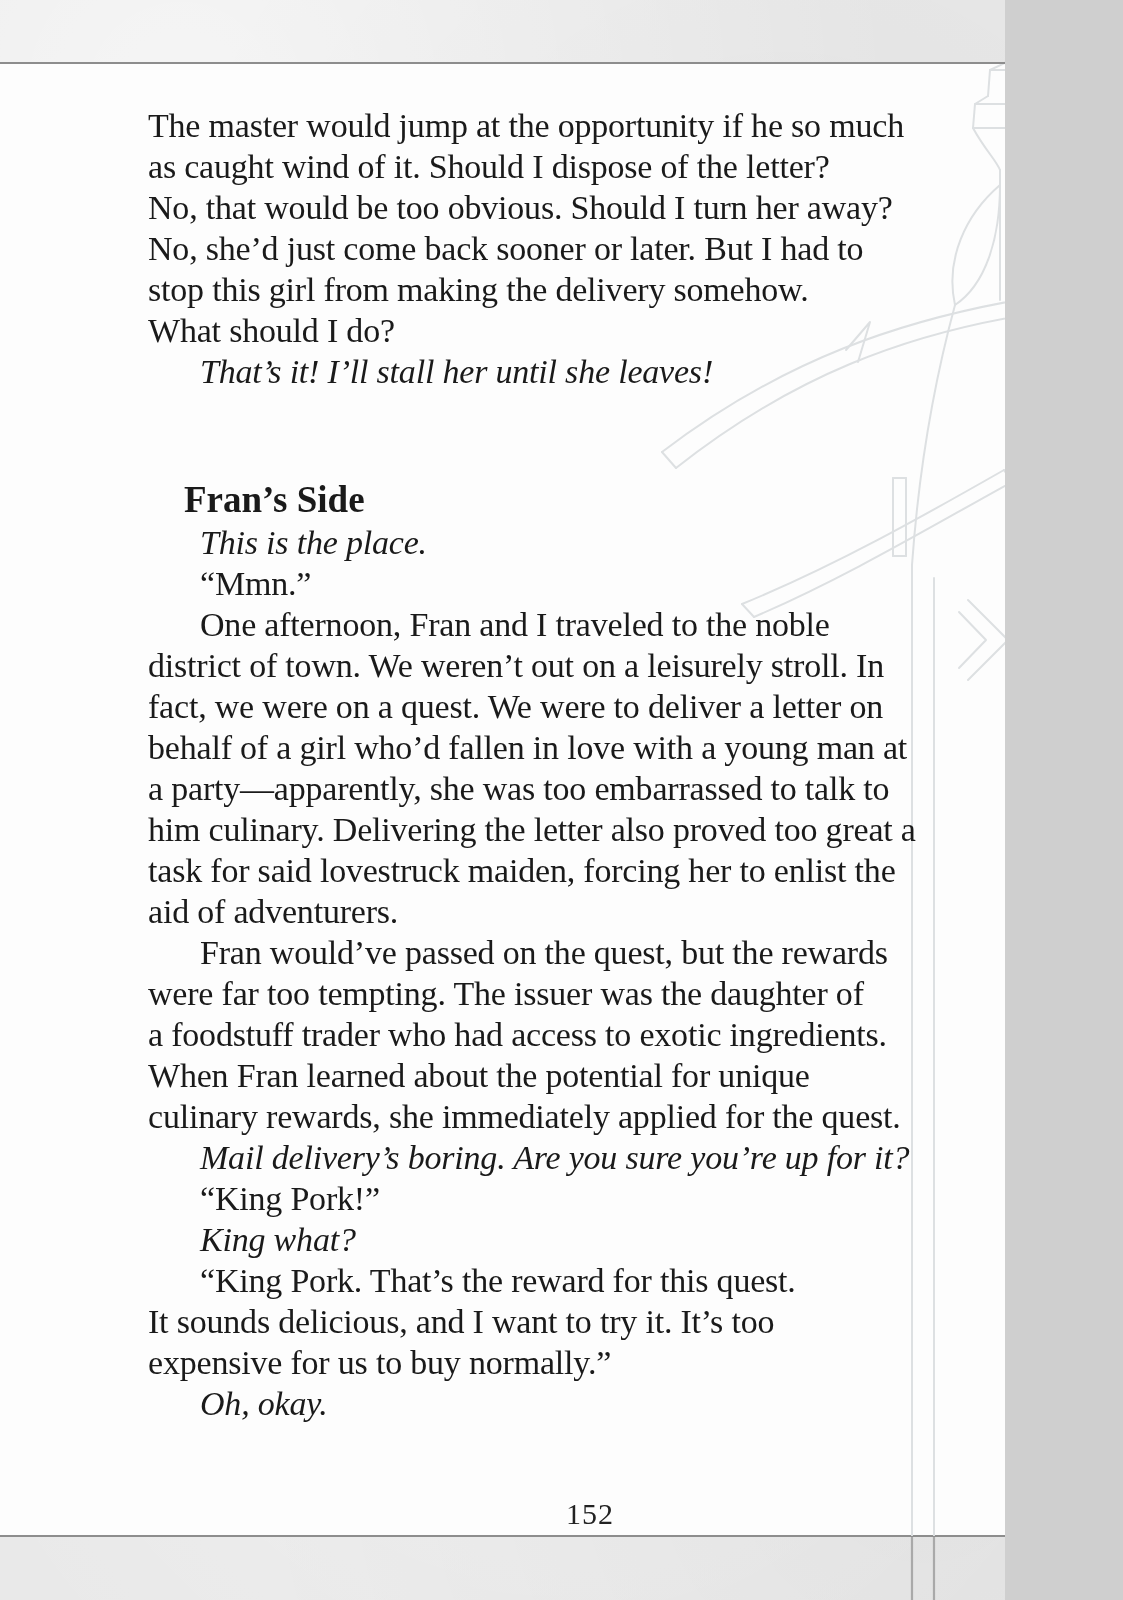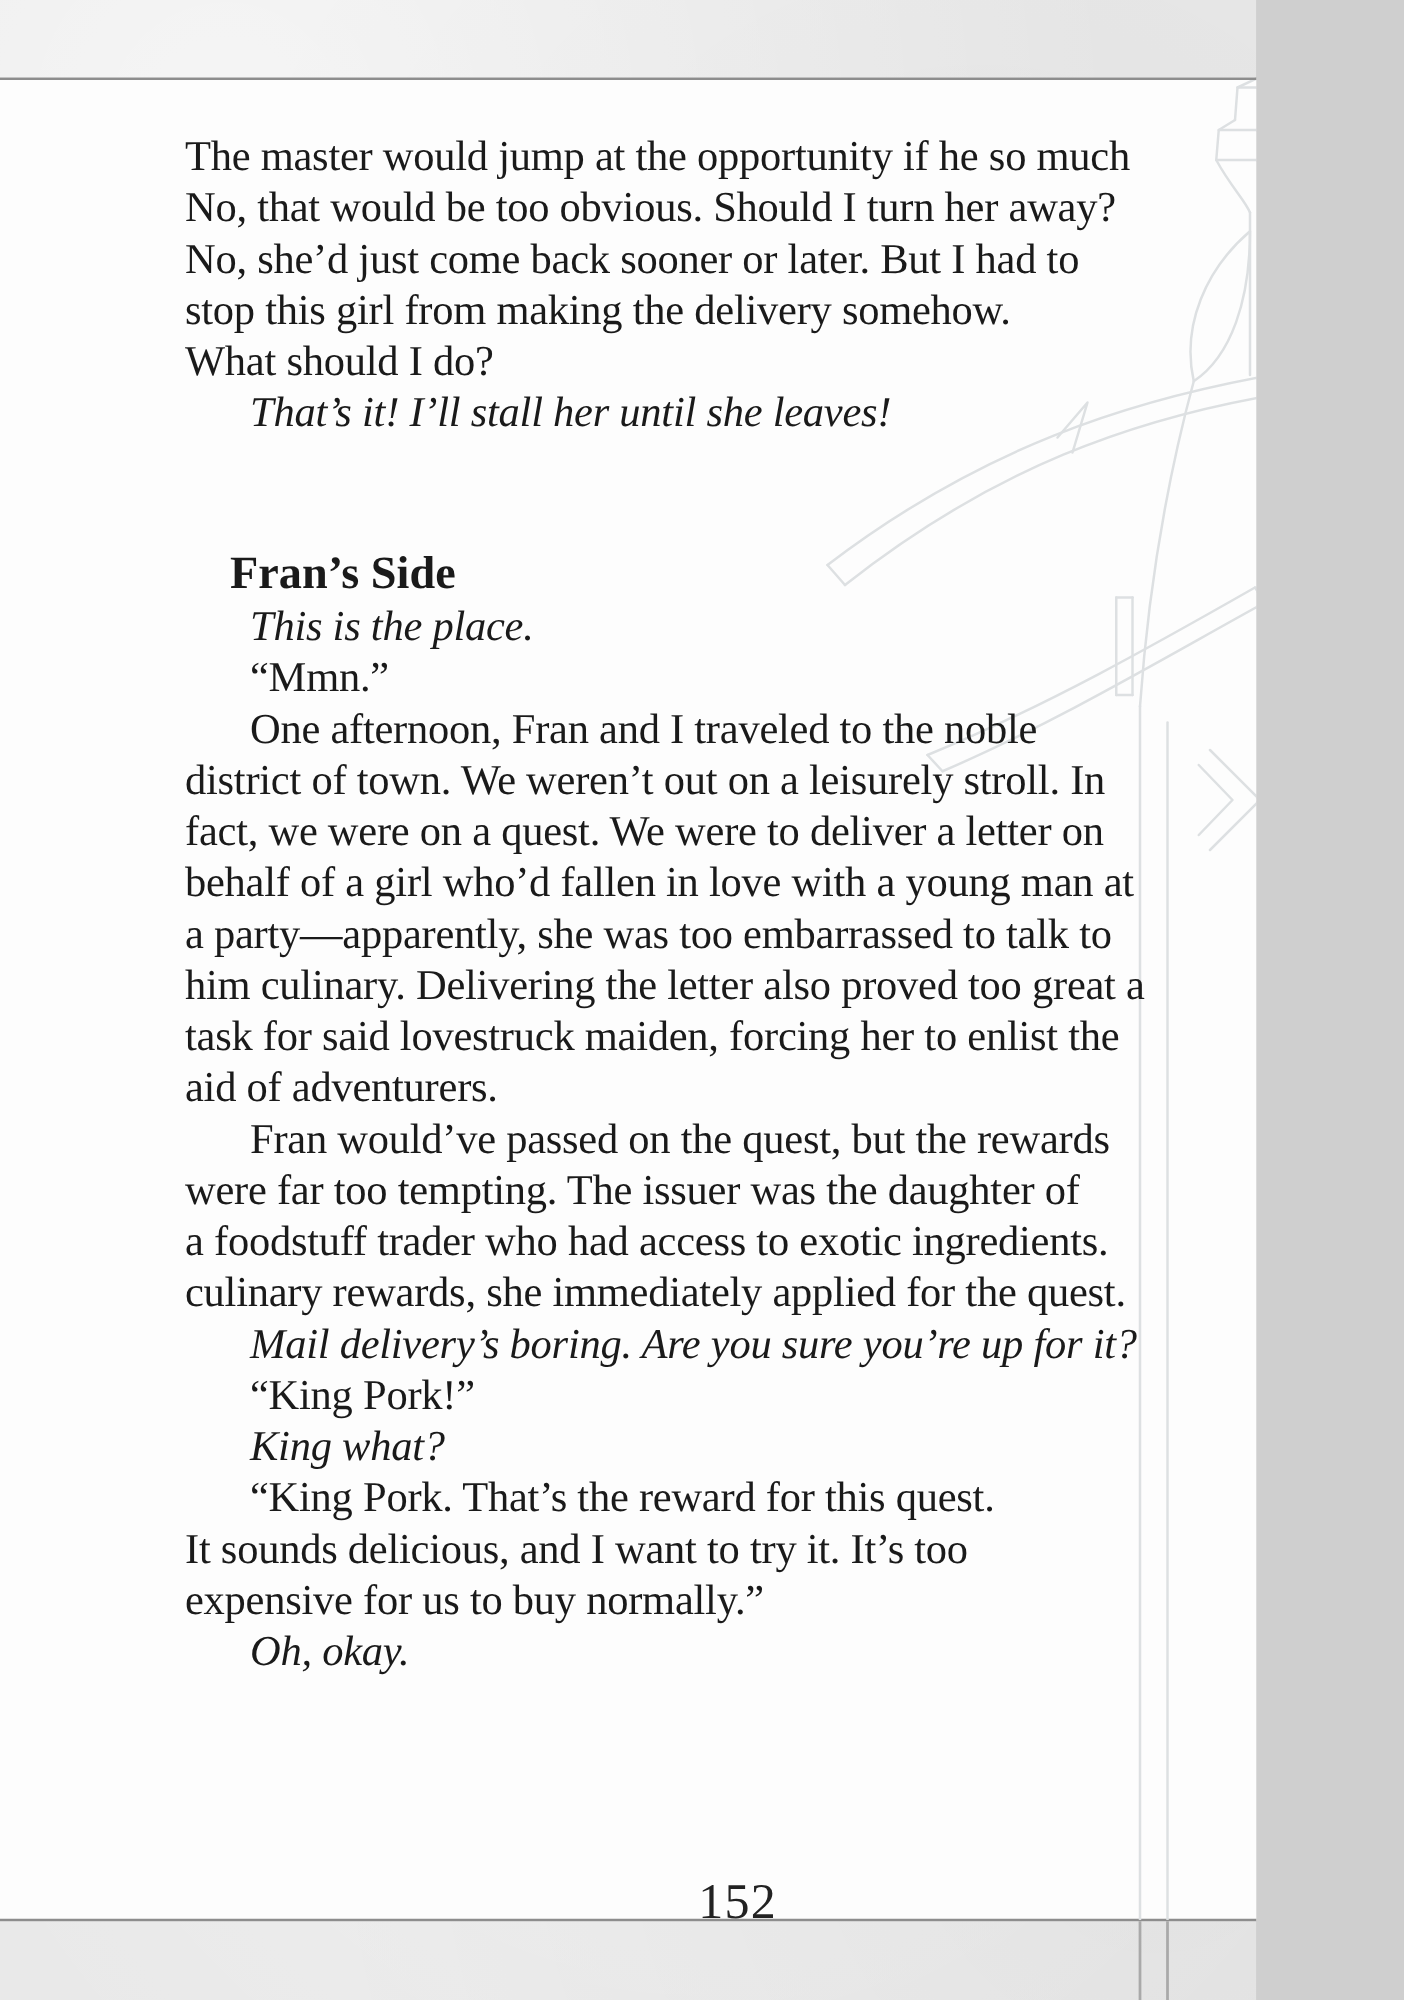--- a/index.html
+++ b/index.html
@@ -39,21 +39,21 @@
   .line.indent{padding-left:52px;}
   .block.italic .line{font-style:italic;}
   .block.heading{
     margin-top:86px;text-align:left;padding-left:36px;
     font-weight:bold;font-size:37px;line-height:44px;letter-spacing:0;
   }
   .block.heading .line{height:44px;}
   .page-number{
     position:absolute;top:1497px;left:148px;width:874px;z-index:4;
     text-align:center;padding-left:10px;box-sizing:border-box;
-    font-size:40px;color:#222;letter-spacing:1px;
+    font-size:30px;color:#222;letter-spacing:1px;
     font-variant-numeric:oldstyle-nums;
   }
 </style>
 </head>
 <body>
 
 <div class="canvas">
   <div class="paper-bg"></div>
   <svg class="sword outer" viewBox="0 0 1123 1600" aria-hidden="true">
       <path d="M1012,0 L1007,62"></path>
@@ -162,20 +162,21 @@
       <path d="M1036,584 L1030,610 L1030,1600"></path>
       <path d="M1036,584 L1042,610 L1042,1600"></path>
       <path d="M968,600 L1008,640 L968,680"></path>
       <path d="M959,612 L986,640 L959,668"></path>
       <path d="M1119,598 L1080,640 L1119,682"></path>
       <path d="M1123,616 L1097,640 L1123,664"></path>
     </svg>
   <main class="text-col">
       <div class="block body">
         <div class="line">The master would jump at the opportunity if he so much</div>
+        <div class="line">as caught wind of it. Should I dispose of the letter?</div>
         <div class="line">No, that would be too obvious. Should I turn her away?</div>
         <div class="line">No, she’d just come back sooner or later. But I had to</div>
         <div class="line">stop this girl from making the delivery somehow.</div>
         <div class="line">What should I do?</div>
       </div>
       <div class="block italic">
         <div class="line indent">That’s it! I’ll stall her until she leaves!</div>
       </div>
       <div class="block heading">
         <div class="line">Fran’s Side</div>
@@ -193,20 +194,21 @@
         <div class="line">behalf of a girl who’d fallen in love with a young man at</div>
         <div class="line">a party—apparently, she was too embarrassed to talk to</div>
         <div class="line">him culinary. Delivering the letter also proved too great a</div>
         <div class="line">task for said lovestruck maiden, forcing her to enlist the</div>
         <div class="line">aid of adventurers.</div>
       </div>
       <div class="block body">
         <div class="line indent">Fran would’ve passed on the quest, but the rewards</div>
         <div class="line">were far too tempting. The issuer was the daughter of</div>
         <div class="line">a foodstuff trader who had access to exotic ingredients.</div>
+        <div class="line">When Fran learned about the potential for unique</div>
         <div class="line">culinary rewards, she immediately applied for the quest.</div>
       </div>
       <div class="block italic">
         <div class="line indent">Mail delivery’s boring. Are you sure you’re up for it?</div>
       </div>
       <div class="block body">
         <div class="line indent">“King Pork!”</div>
       </div>
       <div class="block italic">
         <div class="line indent">King what?</div>

